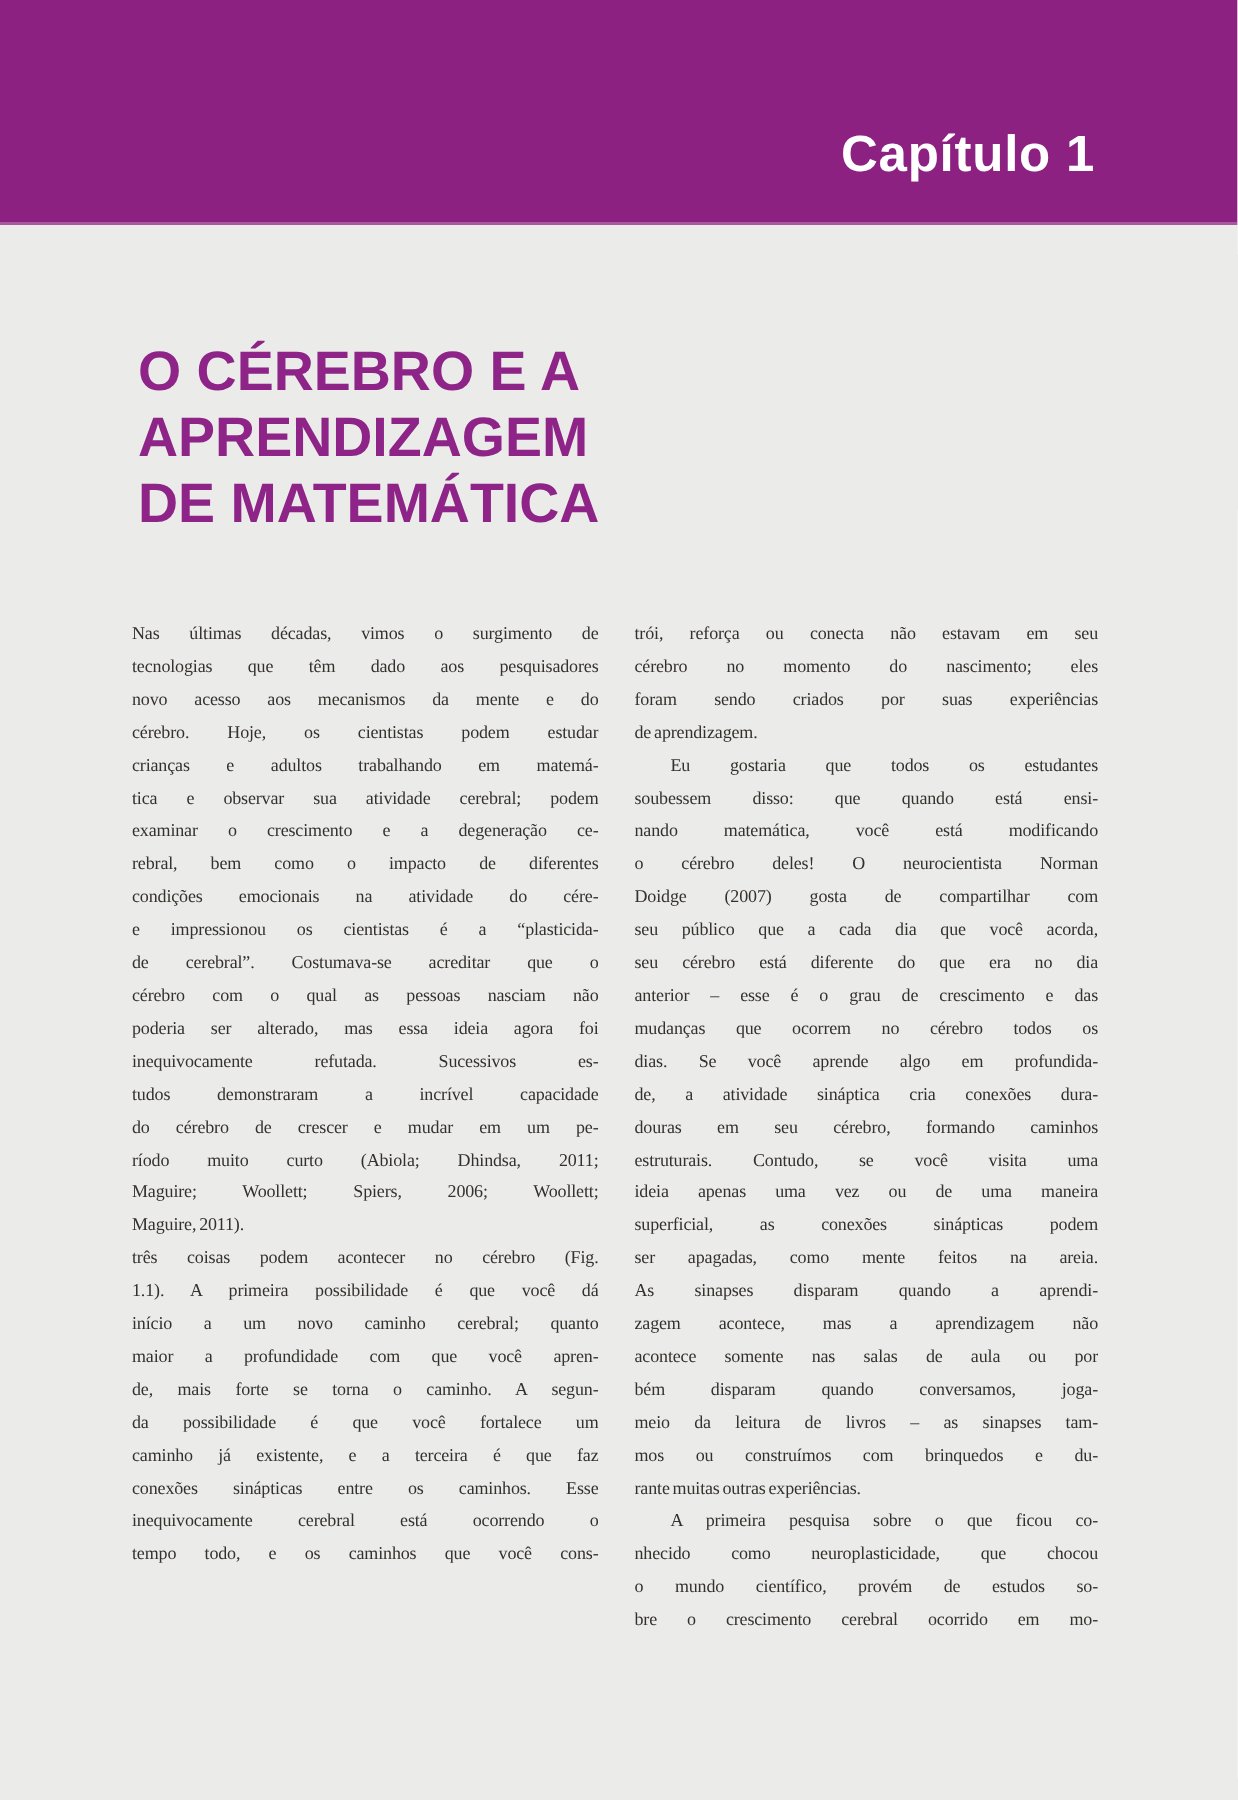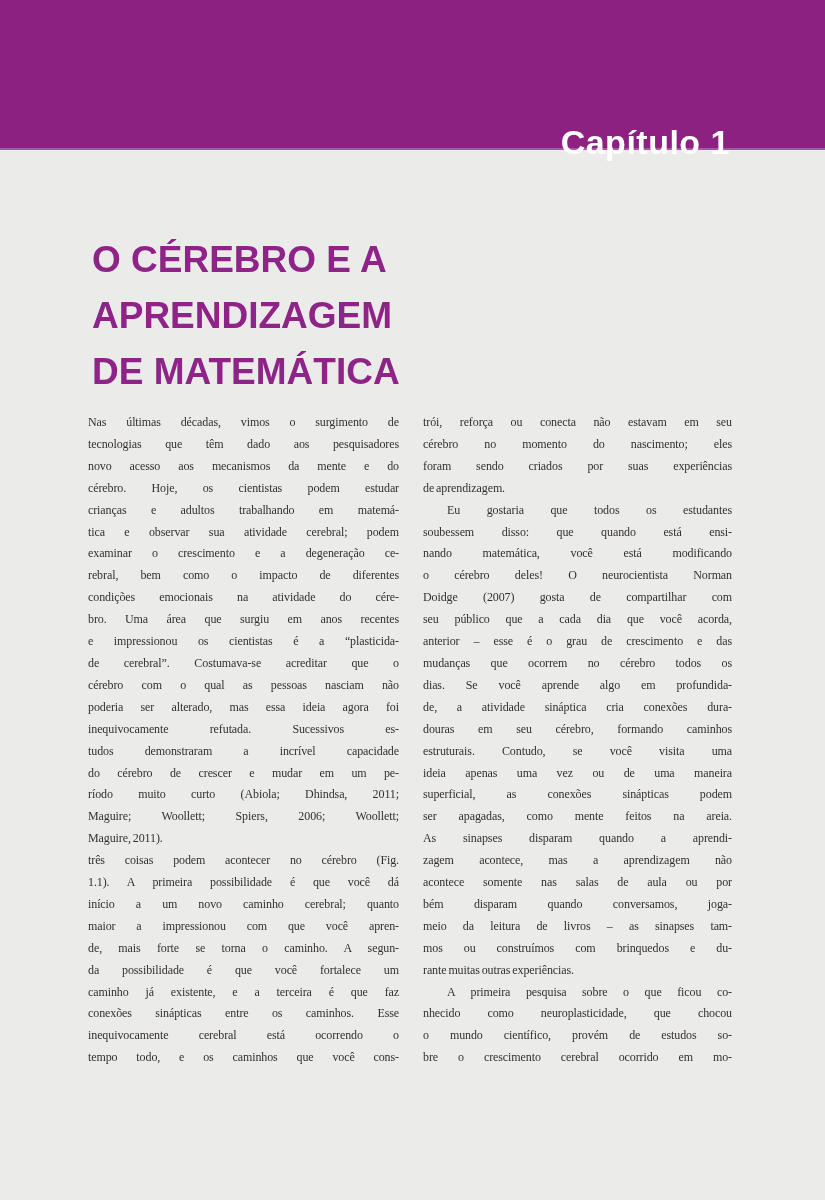--- a/index.html
+++ b/index.html
@@ -28,35 +28,34 @@
   .chapter-label {
     position: absolute;
     right: 95px;
     top: 84px;
     font-family: "Liberation Sans", sans-serif;
     font-weight: bold;
     font-size: 34px;
     line-height: 38px;
     letter-spacing: 0.5px;
     color: var(--chapter-label, #FFFFFF);
-    margin-top: 39px;
   }
   .chapter-title {
     position: absolute;
     left: 92px;
     top: 226px;
     margin: 0;
     font-family: "Liberation Sans", sans-serif;
     font-weight: bold;
     font-size: 37px;
     line-height: 44px;
     letter-spacing: 0px;
     color: var(--title, #8E2487);
   }
-  .title-line { display: block; margin-top: 12px; }
+  .title-line { display: block; }
   .col {
     position: absolute;
     top: 412px;
     width: 311px;
     color: var(--body-text, #34302C);
     font-size: 12px;
     line-height: 21.9px;
     letter-spacing: -0.1px;
     word-spacing: -1px;
   }
@@ -89,53 +88,53 @@
   <div class="col col-left" id="col-left">
       <div class="bline">Nas últimas décadas, vimos o surgimento de</div>
       <div class="bline">tecnologias que têm dado aos pesquisadores</div>
       <div class="bline">novo acesso aos mecanismos da mente e do</div>
       <div class="bline">cérebro. Hoje, os cientistas podem estudar</div>
       <div class="bline">crianças e adultos trabalhando em matemá-</div>
       <div class="bline">tica e observar sua atividade cerebral; podem</div>
       <div class="bline">examinar o crescimento e a degeneração ce-</div>
       <div class="bline">rebral, bem como o impacto de diferentes</div>
       <div class="bline">condições emocionais na atividade do cére-</div>
-      <div class="bline">bro. Uma área que surgiu em anos recentes</div>
       <div class="bline">e impressionou os cientistas é a “plasticida-</div>
       <div class="bline">de cerebral”. Costumava-se acreditar que o</div>
       <div class="bline">cérebro com o qual as pessoas nasciam não</div>
       <div class="bline">poderia ser alterado, mas essa ideia agora foi</div>
       <div class="bline">inequivocamente refutada. Sucessivos es-</div>
       <div class="bline">tudos demonstraram a incrível capacidade</div>
       <div class="bline">do cérebro de crescer e mudar em um pe-</div>
       <div class="bline">ríodo muito curto (Abiola; Dhindsa, 2011;</div>
       <div class="bline">Maguire; Woollett; Spiers, 2006; Woollett;</div>
       <div class="bline end">Maguire, 2011).</div>
       <div class="bline">três coisas podem acontecer no cérebro (Fig.</div>
       <div class="bline">1.1). A primeira possibilidade é que você dá</div>
       <div class="bline">início a um novo caminho cerebral; quanto</div>
-      <div class="bline">maior a impressionou com que você apren-</div>
+      <div class="bline">maior a profundidade com que você apren-</div>
       <div class="bline">de, mais forte se torna o caminho. A segun-</div>
       <div class="bline">da possibilidade é que você fortalece um</div>
       <div class="bline">caminho já existente, e a terceira é que faz</div>
       <div class="bline">conexões sinápticas entre os caminhos. Esse</div>
       <div class="bline">inequivocamente cerebral está ocorrendo o</div>
       <div class="bline">tempo todo, e os caminhos que você cons-</div>
     </div>
   <div class="col col-right" id="col-right">
       <div class="bline">trói, reforça ou conecta não estavam em seu</div>
       <div class="bline">cérebro no momento do nascimento; eles</div>
       <div class="bline">foram sendo criados por suas experiências</div>
       <div class="bline end">de aprendizagem.</div>
       <div class="bline indent">Eu gostaria que todos os estudantes</div>
       <div class="bline">soubessem disso: que quando está ensi-</div>
       <div class="bline">nando matemática, você está modificando</div>
       <div class="bline">o cérebro deles! O neurocientista Norman</div>
       <div class="bline">Doidge (2007) gosta de compartilhar com</div>
       <div class="bline">seu público que a cada dia que você acorda,</div>
+      <div class="bline">seu cérebro está diferente do que era no dia</div>
       <div class="bline">anterior – esse é o grau de crescimento e das</div>
       <div class="bline">mudanças que ocorrem no cérebro todos os</div>
       <div class="bline">dias. Se você aprende algo em profundida-</div>
       <div class="bline">de, a atividade sináptica cria conexões dura-</div>
       <div class="bline">douras em seu cérebro, formando caminhos</div>
       <div class="bline">estruturais. Contudo, se você visita uma</div>
       <div class="bline">ideia apenas uma vez ou de uma maneira</div>
       <div class="bline">superficial, as conexões sinápticas podem</div>
       <div class="bline">ser apagadas, como mente feitos na areia.</div>
       <div class="bline">As sinapses disparam quando a aprendi-</div>

